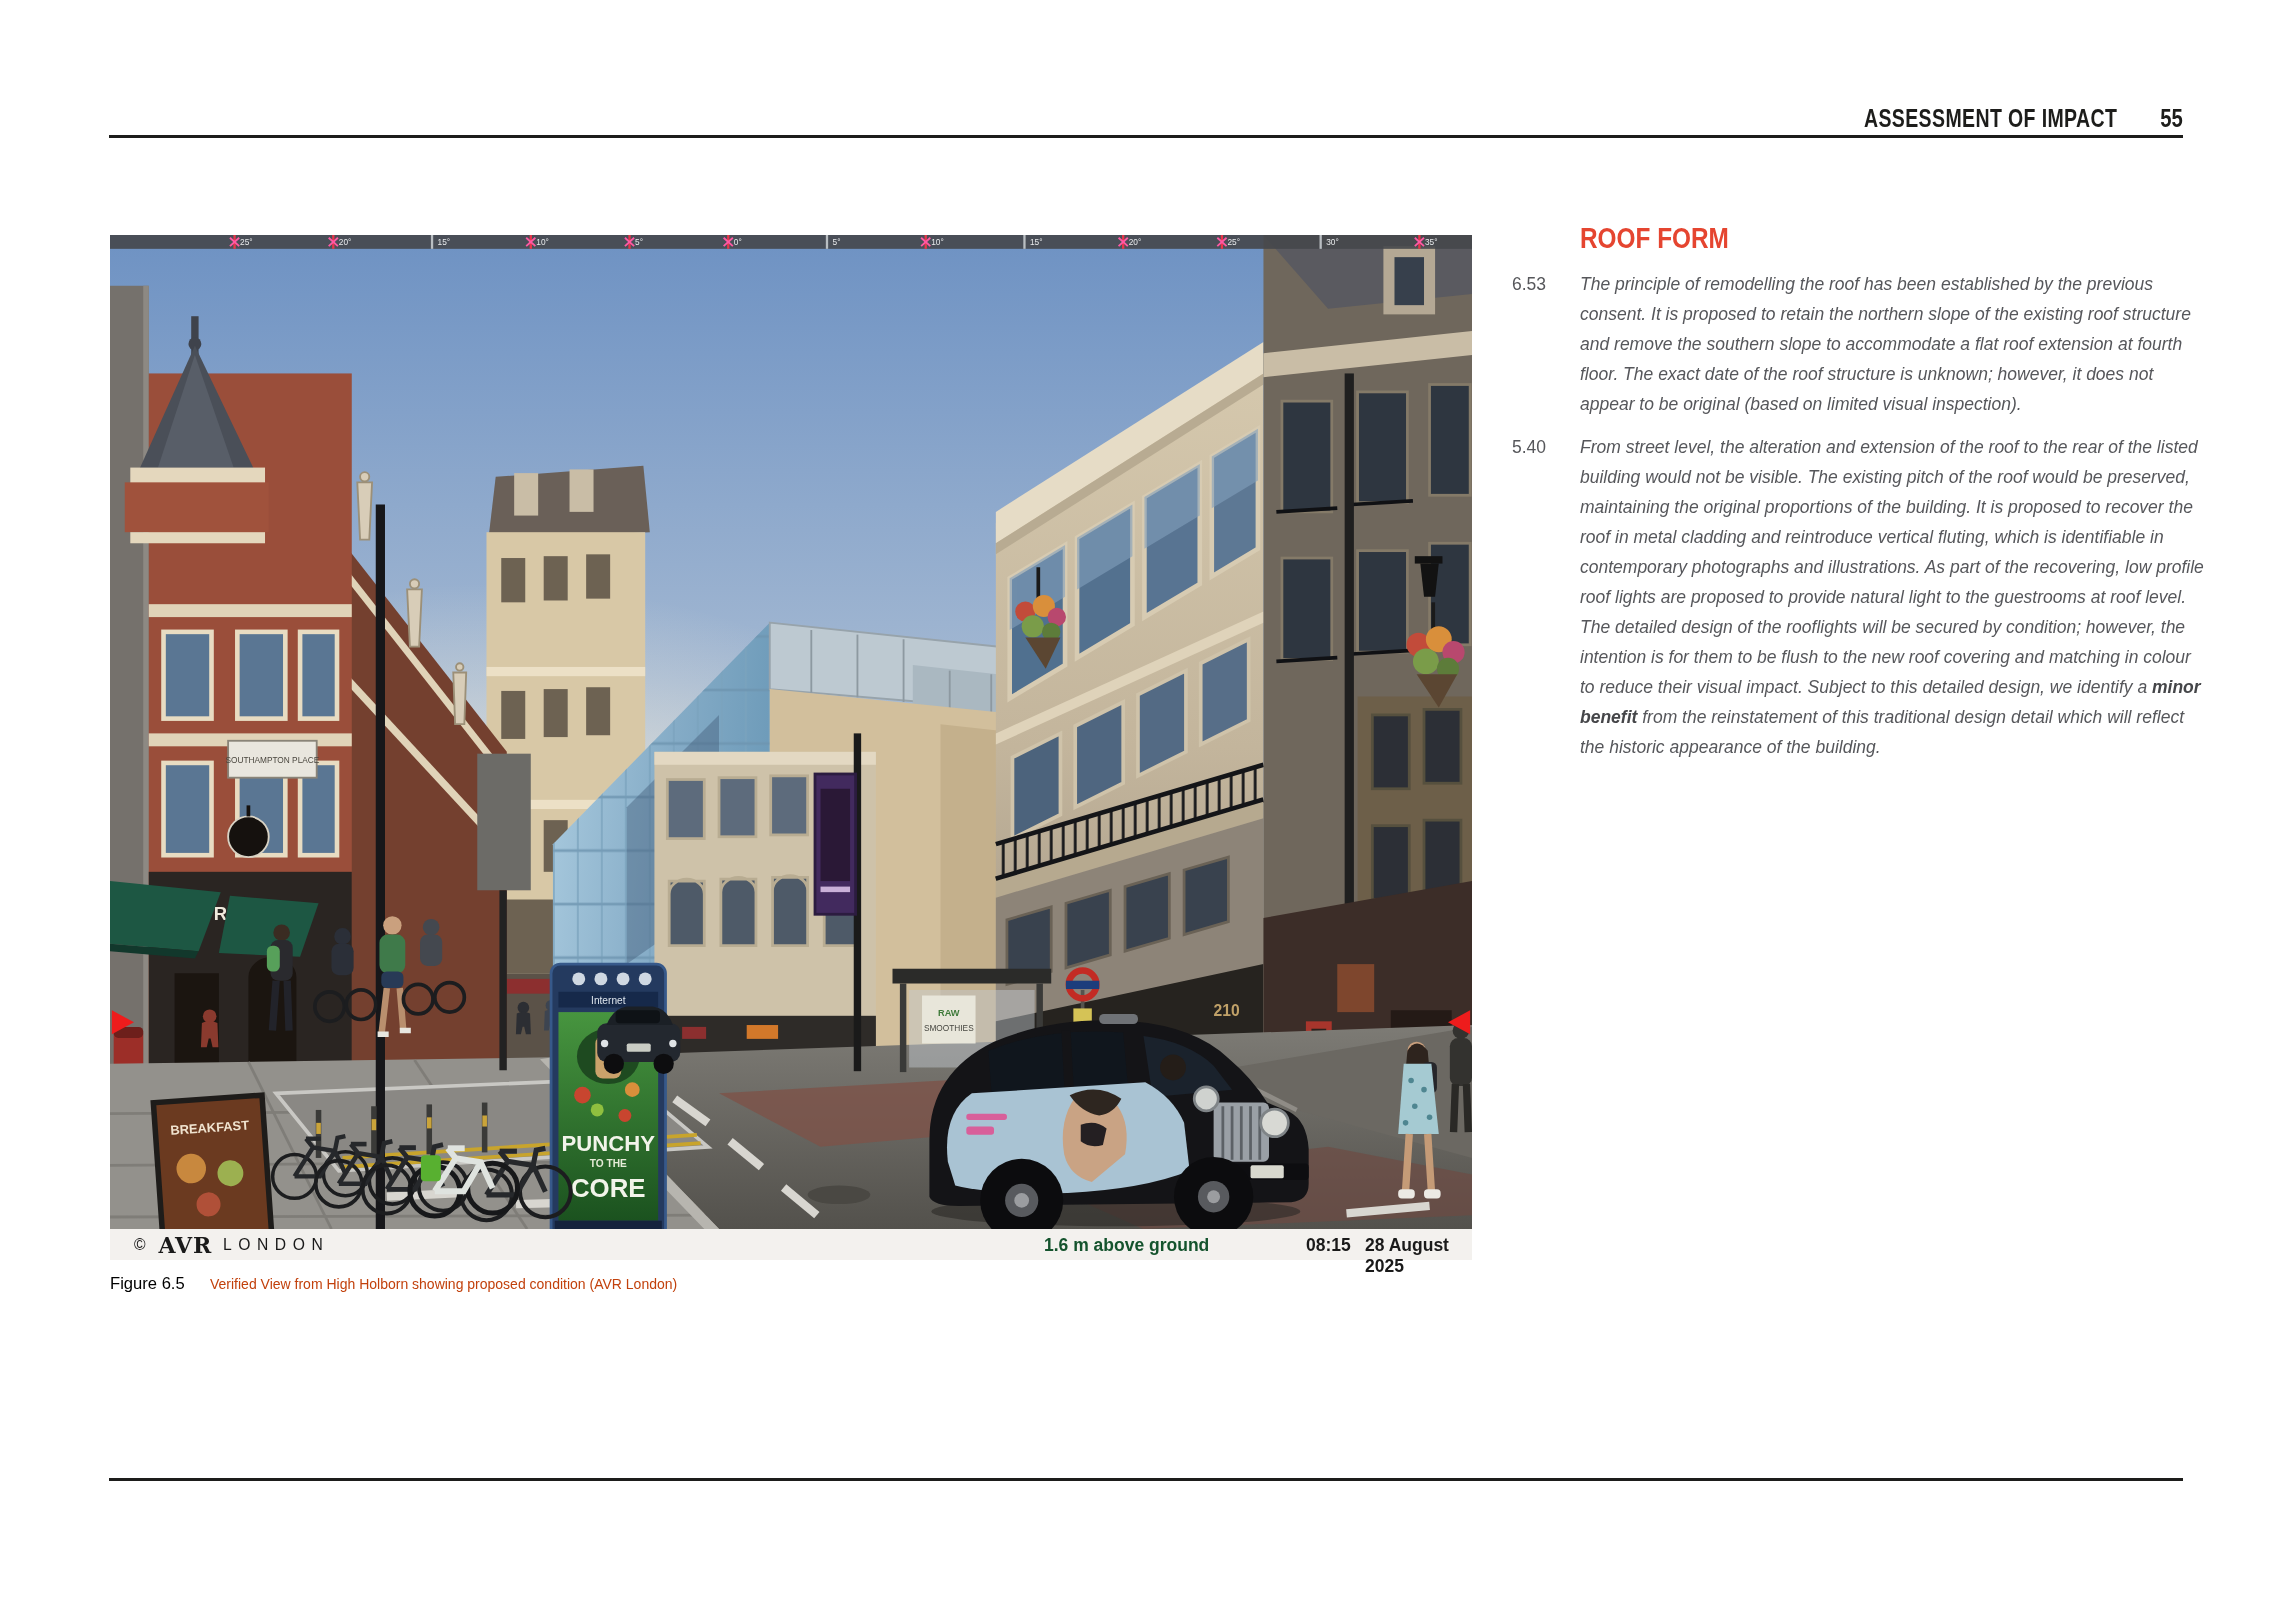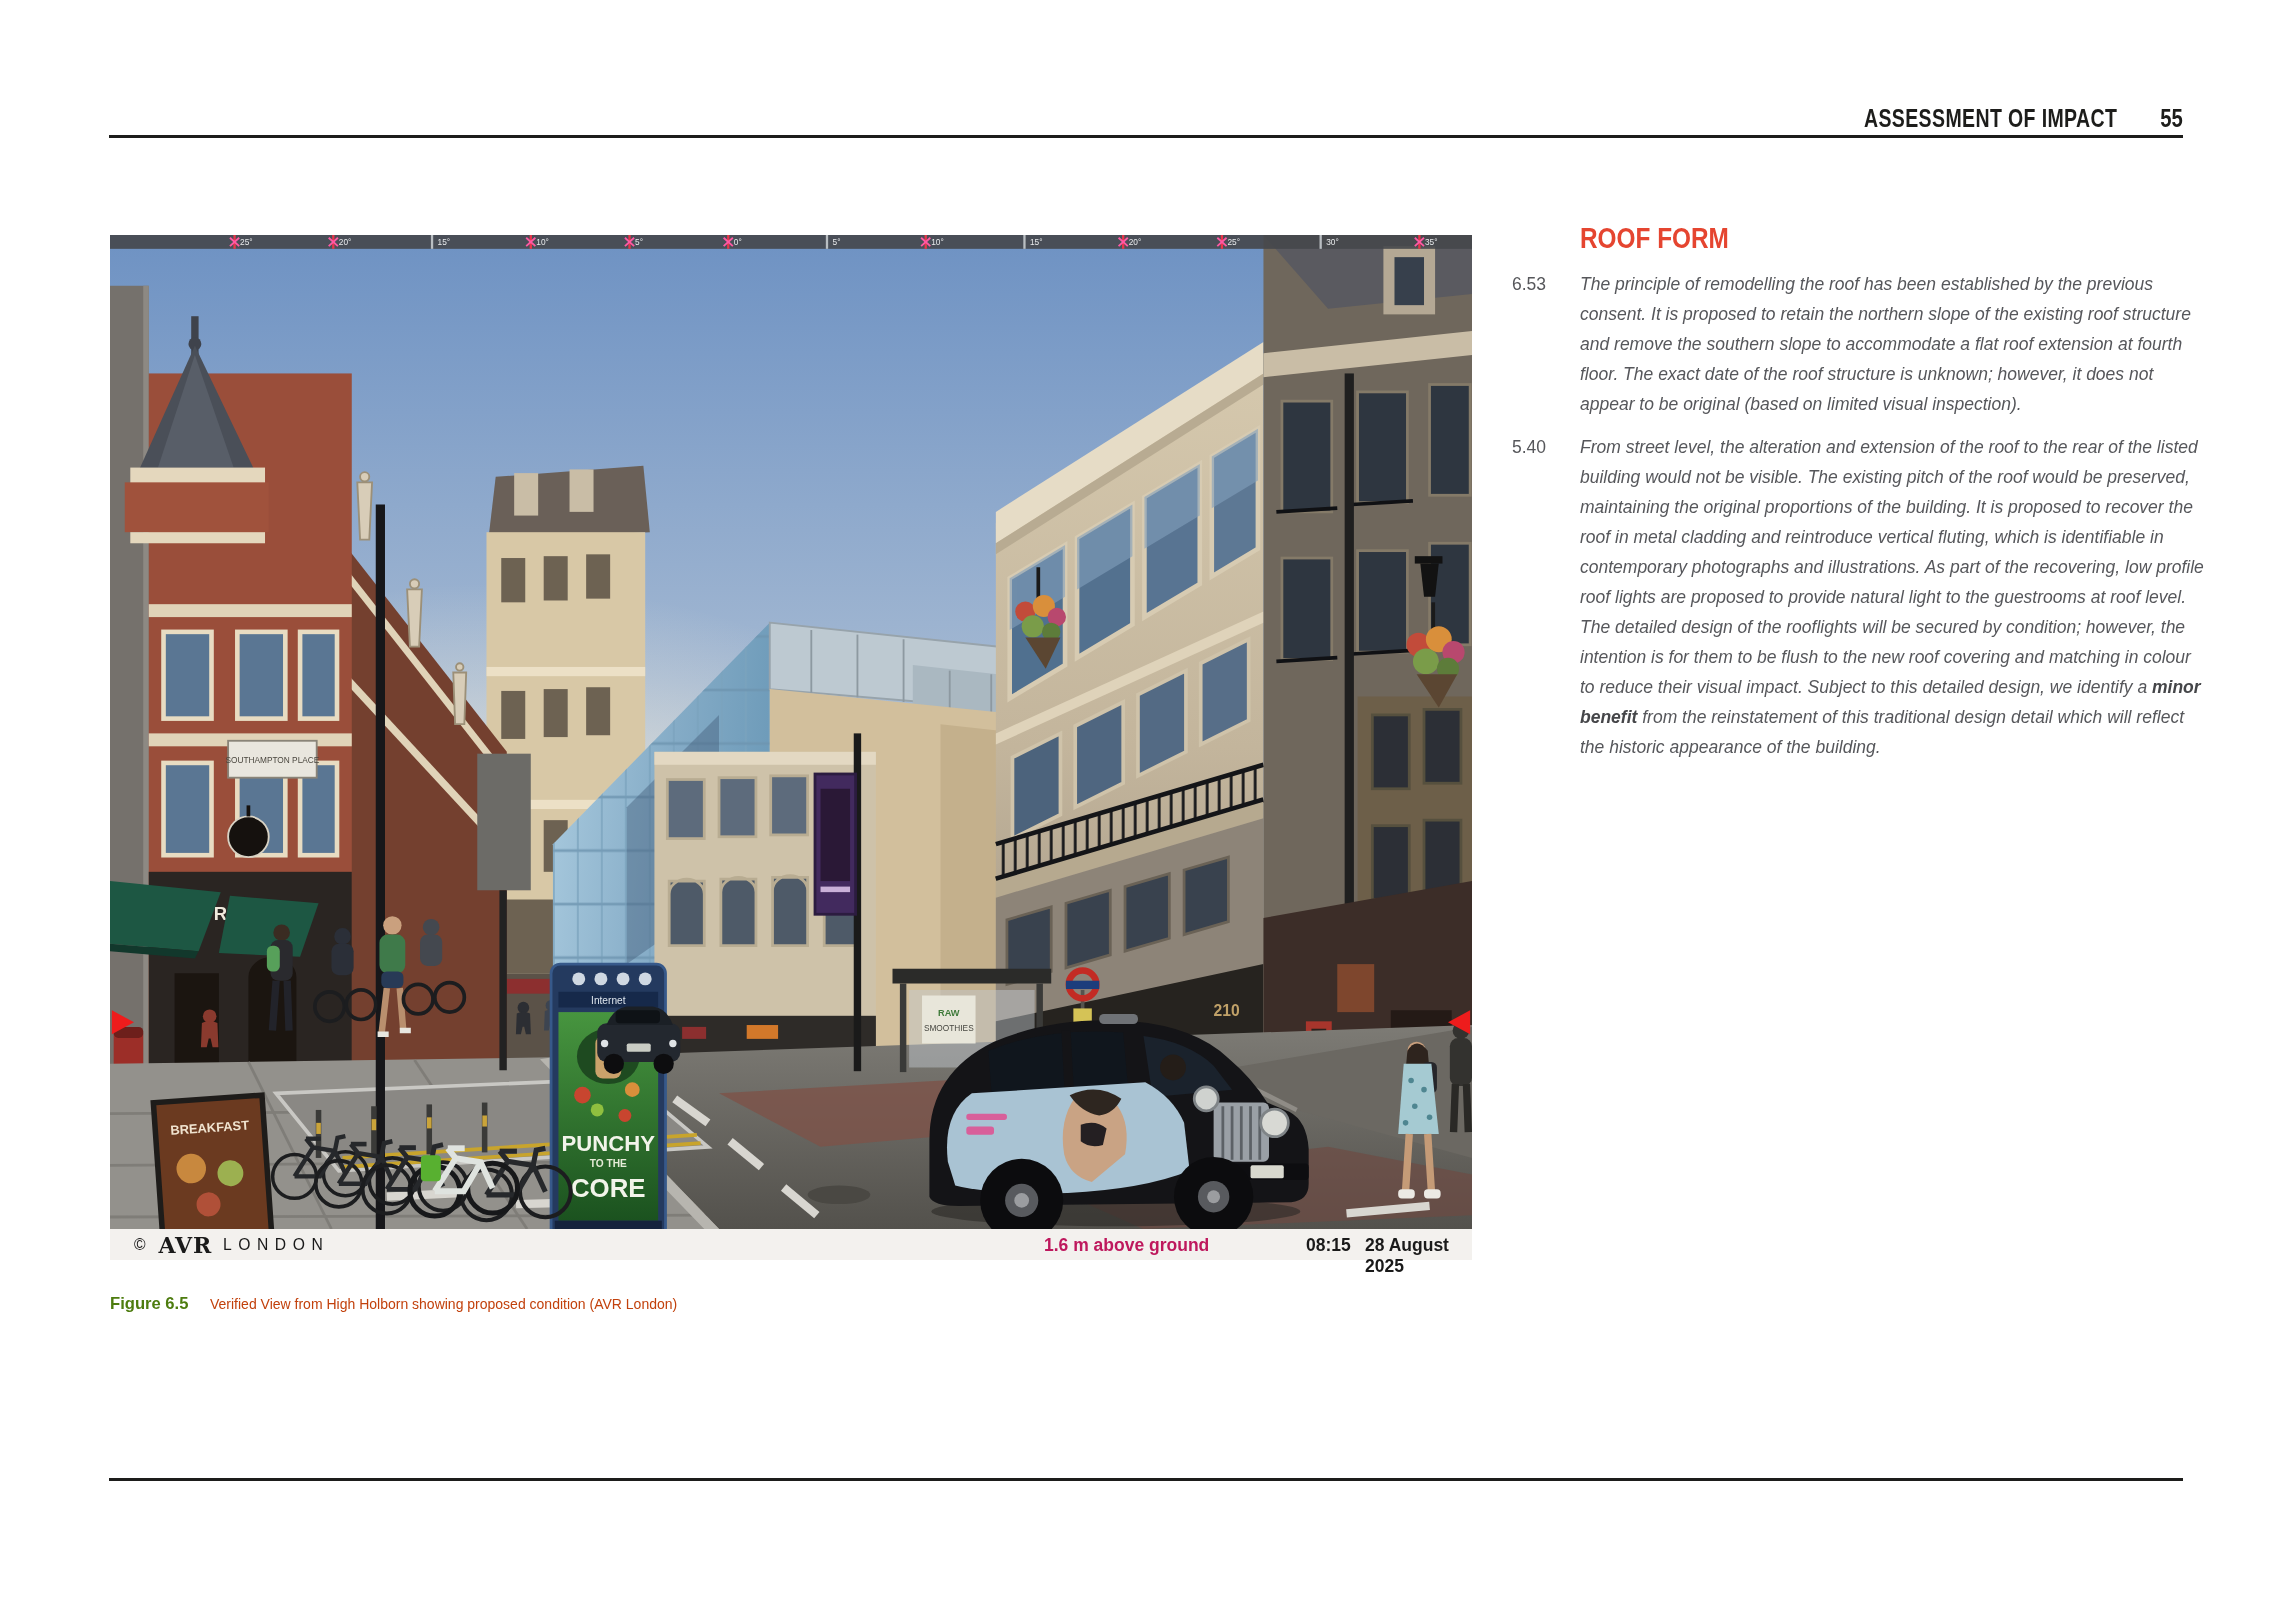--- a/index.html
+++ b/index.html
@@ -28,25 +28,25 @@
   .para-text{width:626px;font-size:17.5px;color:#56575b;line-height:30px;font-style:italic;}
   .para-text b{color:#454649;}
 
   
   .photo-wrap{position:absolute;left:110px;top:235px;width:1362px;height:994px;overflow:hidden;}
   .photo-bar{position:absolute;left:110px;top:1229px;width:1362px;height:31px;background:#f3f1ee;}
   .bar-logo{position:absolute;left:24px;top:0;height:31px;display:flex;align-items:center;color:#1a1a1a;}
   .bar-copy{font-size:15.7px;margin-right:13px;}
   .bar-avr{font-family:"DejaVu Serif",serif;font-weight:700;font-size:22px;letter-spacing:0.9px;}
   .bar-london{font-size:15.7px;letter-spacing:6.5px;margin-left:11px;font-weight:500;}
-  .bar-note{position:absolute;left:934px;top:5.5px;font-weight:700;font-size:17.5px;color:#be185d;}
+  .bar-note{position:absolute;left:934px;top:5.5px;font-weight:700;font-size:17.5px;color:#14532d;}
   .bar-time{position:absolute;left:1196px;top:5.5px;font-weight:700;font-size:17.5px;color:#1a1a1a;}
   .bar-date{position:absolute;left:1255px;top:5.5px;font-weight:700;font-size:17.5px;color:#1a1a1a;}
   .caption-row{position:absolute;left:110px;top:1274px;display:flex;align-items:baseline;}
-  .caption-label{font-weight:700;font-size:16.6px;color:#4d7c0f;width:100px;flex:0 0 100px;margin-top:20px;}
+  .caption-label{font-weight:400;font-size:16.6px;color:#000000;width:100px;flex:0 0 100px;}
   .caption-text{font-size:14px;color:#c2410c;}
 
   svg text{font-family:"Liberation Sans",sans-serif;}
 </style>
 </head>
 <body>
 
 <div class="page">
 
   <div class="hdr-row">

